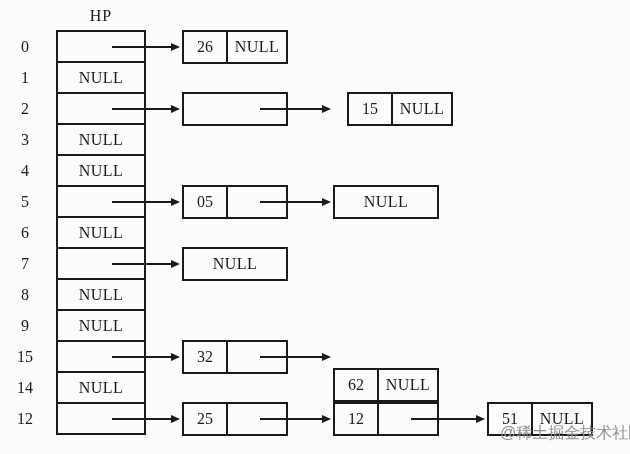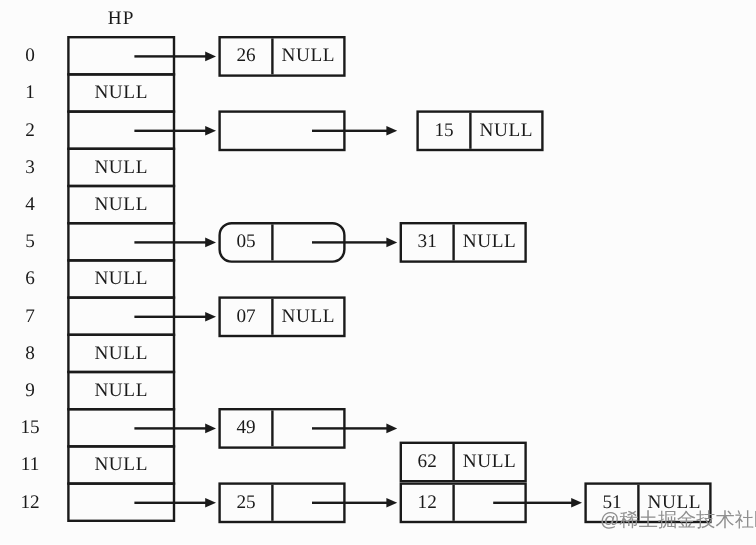--- a/index.html
+++ b/index.html
@@ -106,59 +106,57 @@
         <div class="cell-next">NULL</div>
       </div>
       <div class="idx" style="top: 130px;">3</div>
       <div class="slot" style="top: 123px;">NULL</div>
       <div class="idx" style="top: 161px;">4</div>
       <div class="slot" style="top: 154px;">NULL</div>
       <div class="idx" style="top: 192px;">5</div>
       <div class="slot" style="top: 185px;"></div>
       <div class="arrow-line" style="left: 112px; top: 201px; width: 61px;"></div>
       <div class="arrow-head" style="left: 171px; top: 198px;"></div>
-      <div class="node" style="left: 182px; top: 185px; border-radius: 11px;">
+      <div class="node" style="left: 182px; top: 185px;">
         <div class="cell-value">05</div>
         <div class="cell-next"></div>
       </div>
       <div class="arrow-line" style="left: 260px; top: 201px; width: 64px;"></div>
       <div class="arrow-head" style="left: 322px; top: 198px;"></div>
       <div class="node" style="left: 333px; top: 185px;">
-        <div class="cell-value">31</div>
         <div class="cell-next">NULL</div>
       </div>
       <div class="idx" style="top: 223px;">6</div>
       <div class="slot" style="top: 216px;">NULL</div>
       <div class="idx" style="top: 254px;">7</div>
       <div class="slot" style="top: 247px;"></div>
       <div class="arrow-line" style="left: 112px; top: 263px; width: 61px;"></div>
       <div class="arrow-head" style="left: 171px; top: 260px;"></div>
       <div class="node" style="left: 182px; top: 247px;">
-        <div class="cell-value">07</div>
         <div class="cell-next">NULL</div>
       </div>
       <div class="idx" style="top: 285px;">8</div>
       <div class="slot" style="top: 278px;">NULL</div>
       <div class="idx" style="top: 316px;">9</div>
       <div class="slot" style="top: 309px;">NULL</div>
       <div class="idx" style="top: 347px;">15</div>
       <div class="slot" style="top: 340px;"></div>
       <div class="arrow-line" style="left: 112px; top: 356px; width: 61px;"></div>
       <div class="arrow-head" style="left: 171px; top: 353px;"></div>
       <div class="node" style="left: 182px; top: 340px;">
-        <div class="cell-value">49</div>
+        <div class="cell-value">32</div>
         <div class="cell-next"></div>
       </div>
       <div class="arrow-line" style="left: 260px; top: 356px; width: 64px;"></div>
       <div class="arrow-head" style="left: 322px; top: 353px;"></div>
       <div class="node" style="left: 333px; top: 340px; margin-top: 28px;">
         <div class="cell-value">62</div>
         <div class="cell-next">NULL</div>
       </div>
-      <div class="idx" style="top: 378px;">11</div>
+      <div class="idx" style="top: 378px;">14</div>
       <div class="slot" style="top: 371px;">NULL</div>
       <div class="idx" style="top: 409px;">12</div>
       <div class="slot" style="top: 402px;"></div>
       <div class="arrow-line" style="left: 112px; top: 418px; width: 61px;"></div>
       <div class="arrow-head" style="left: 171px; top: 415px;"></div>
       <div class="node" style="left: 182px; top: 402px; text-align: center;">
         <div class="cell-value">25</div>
         <div class="cell-next"></div>
       </div>
       <div class="arrow-line" style="left: 260px; top: 418px; width: 64px;"></div>

